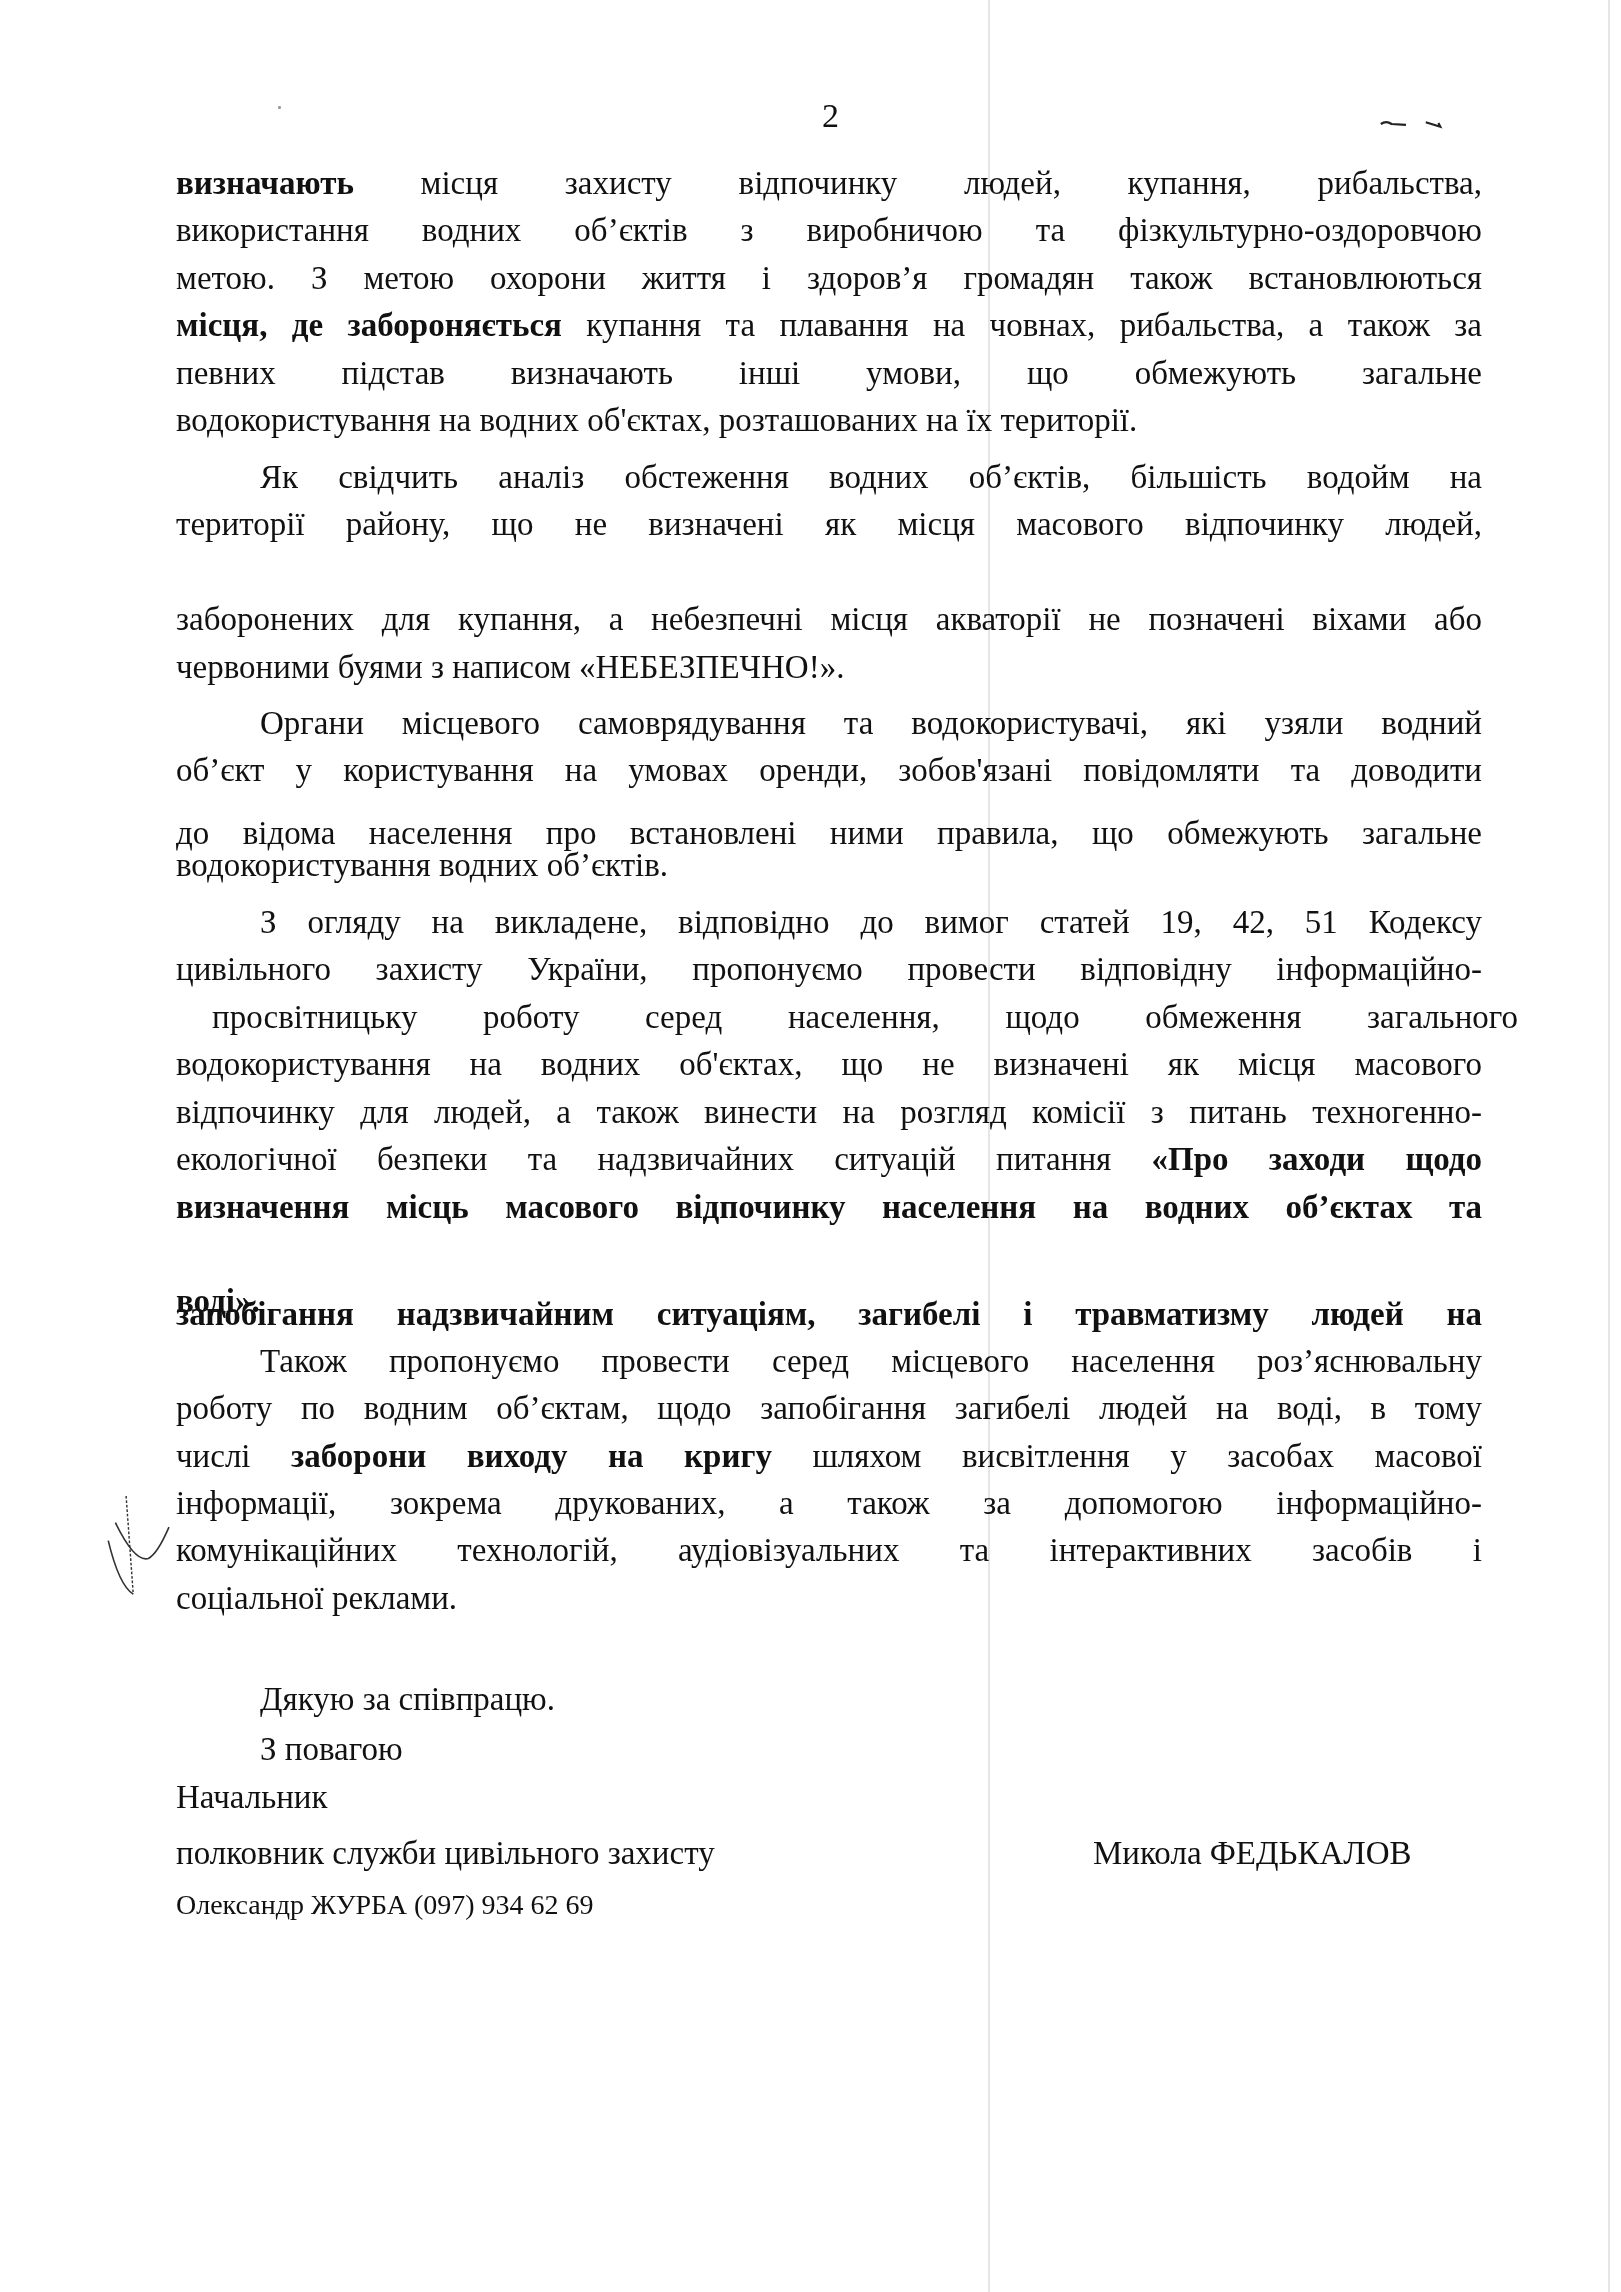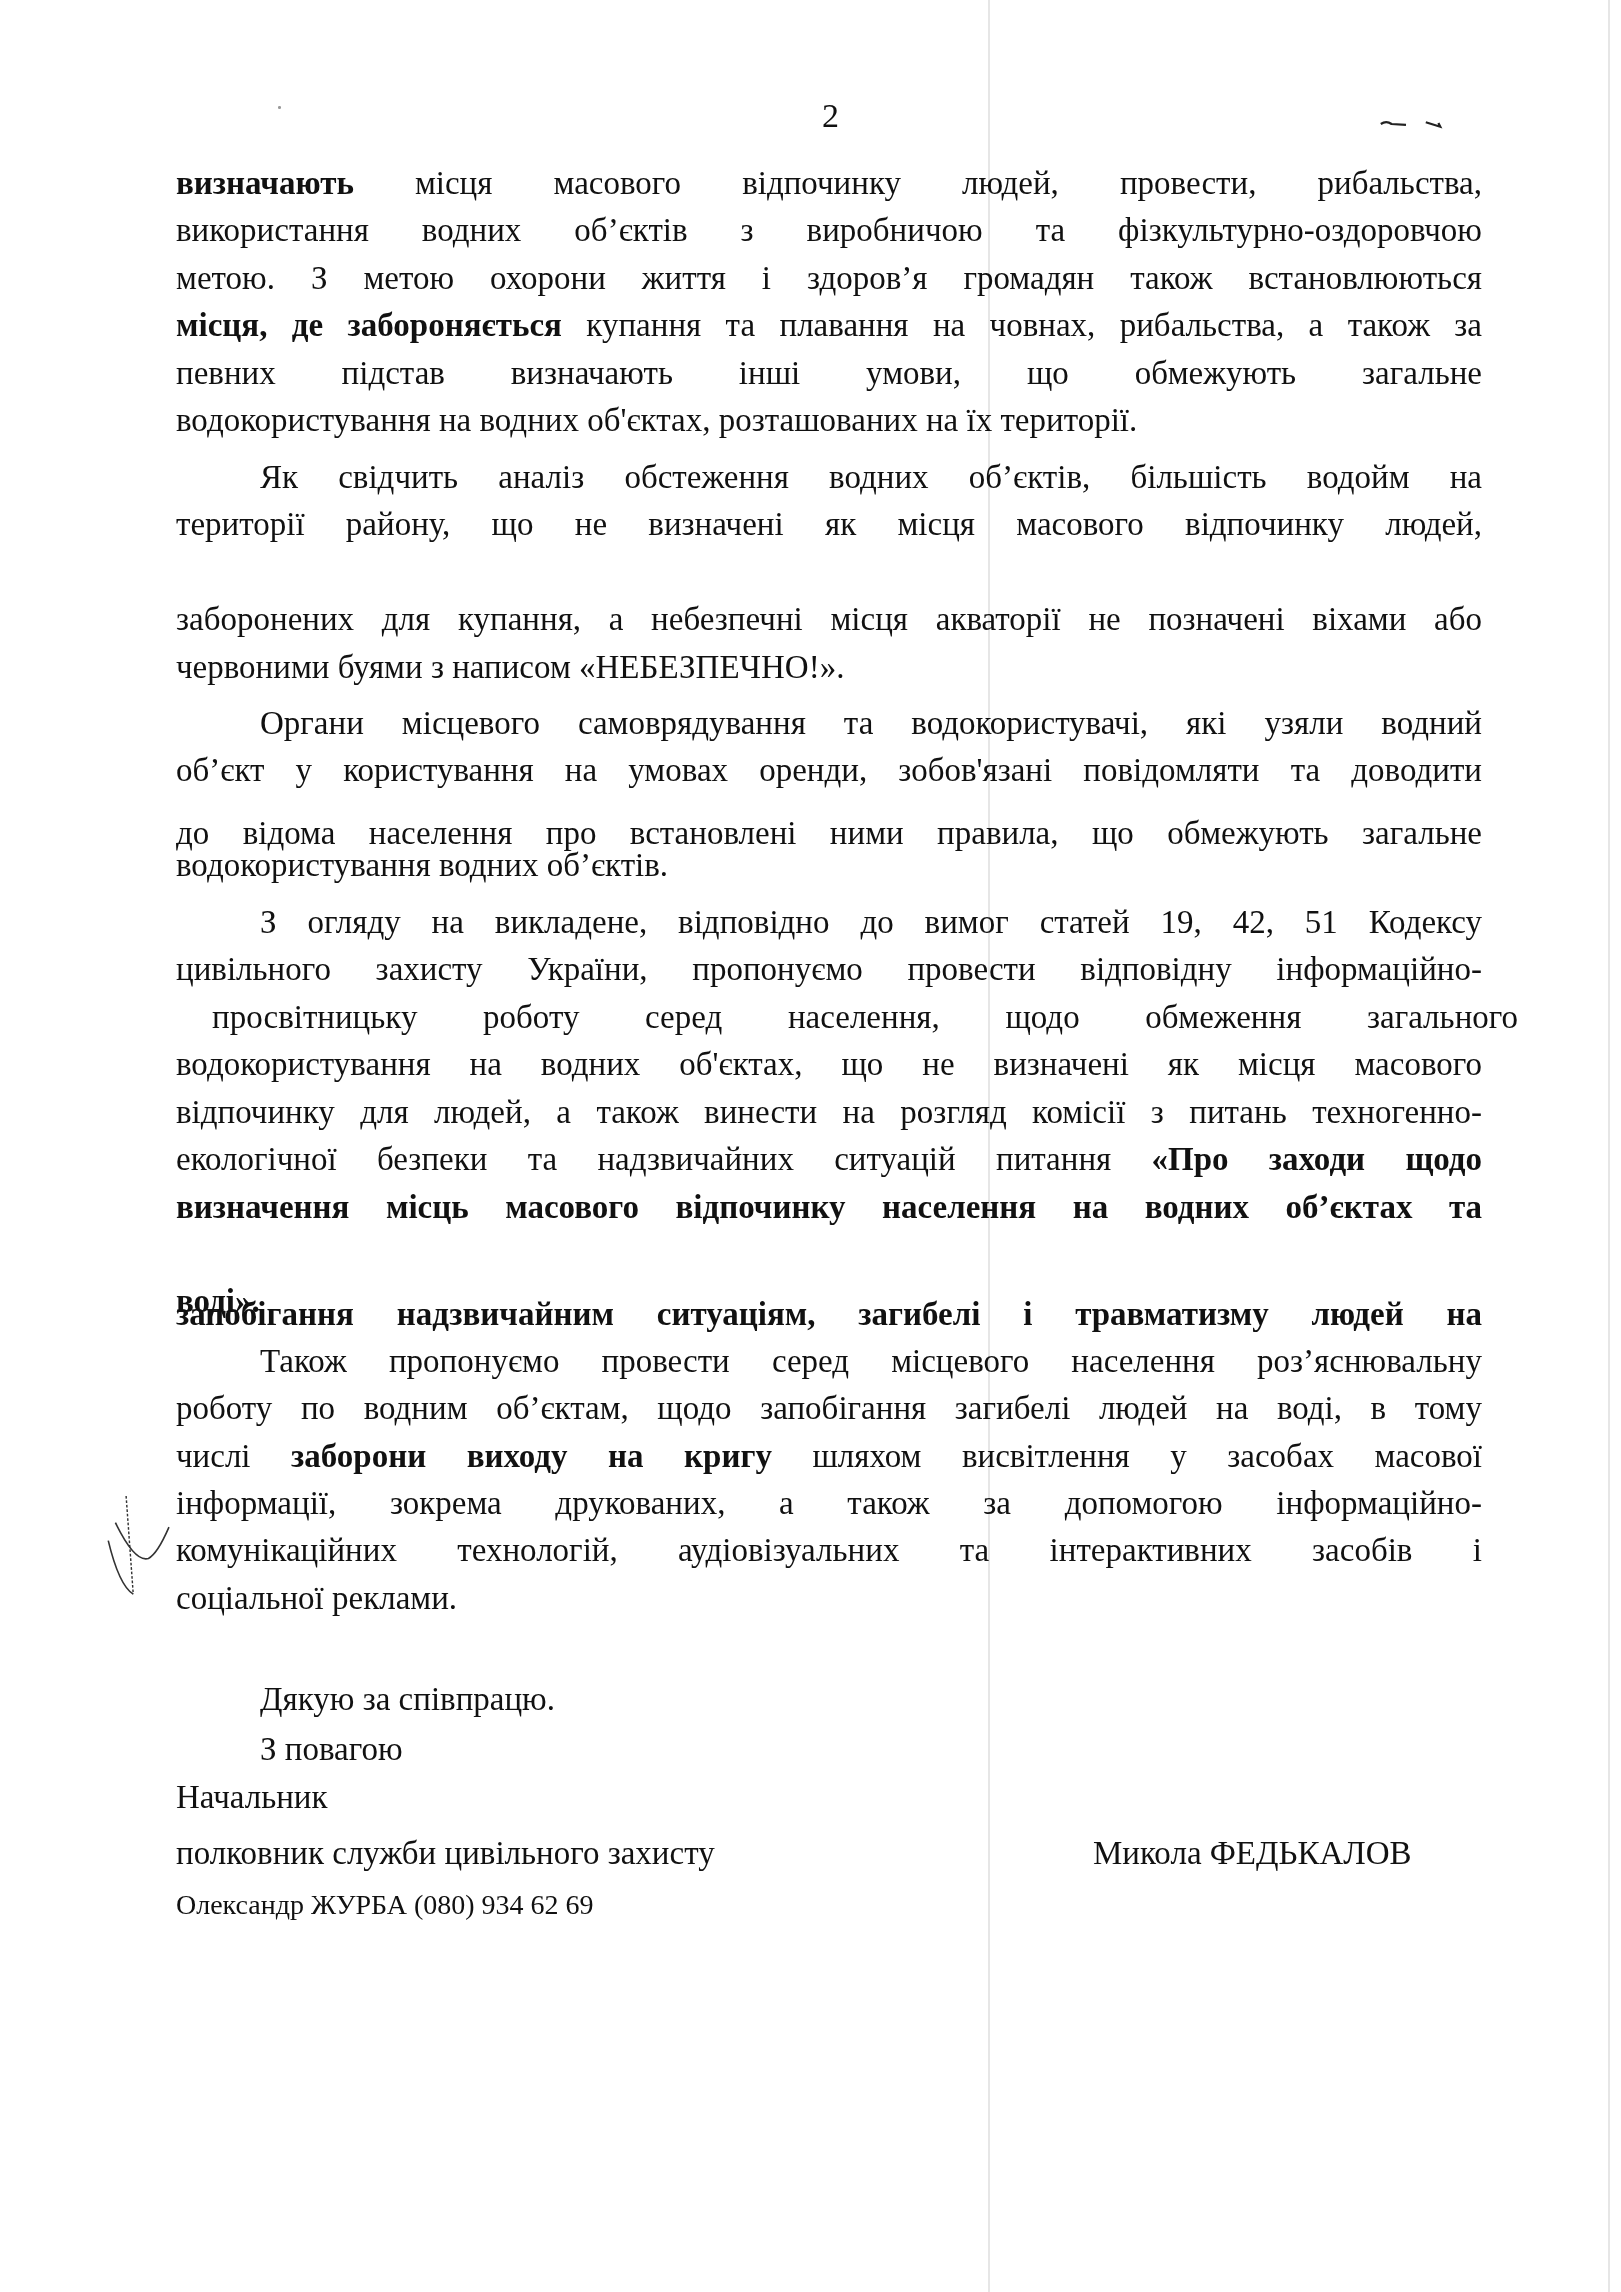--- a/index.html
+++ b/index.html
@@ -28,21 +28,21 @@
   <div class="scan-line-v" style="left:1608px;"></div>
 
   <div class="stray-dot"></div>
   <div class="page-number">2</div>
 
   <svg class="corner-mark" viewBox="0 0 80 20">
     <path d="M2 10 Q8 6 14 10 L30 11" stroke="#222" stroke-width="2.5" fill="none"></path>
     <path d="M52 8 L68 13 L66 9" stroke="#222" stroke-width="2.5" fill="none"></path>
   </svg>
 
-  <div class="line" style="top:164px;"><b>визначають</b><span> місця масового відпочинку людей, провести, рибальства,</span></div>
+  <div class="line" style="top:164px;"><b>визначають</b><span> місця захисту відпочинку людей, купання, рибальства,</span></div>
   <div class="line" style="top:211px;">використання водних об’єктів з виробничою та фізкультурно-оздоровчою</div>
   <div class="line" style="top:259px;">метою. З метою охорони життя і здоров’я громадян також встановлюються</div>
   <div class="line" style="top:306px;"><b>місця, де забороняється</b><span> купання та плавання на човнах, рибальства, а також за</span></div>
   <div class="line" style="top:354px;">певних підстав визначають інші умови, що обмежують загальне</div>
   <div class="line last" style="top:401px;">водокористування на водних об'єктах, розташованих на їх території.</div>
 
   <div class="line indent" style="top:458px;">Як свідчить аналіз обстеження водних об’єктів, більшість водойм на</div>
   <div class="line" style="top:505px;">території району, що не визначені як місця масового відпочинку людей,</div>
   <div class="line" style="top:600px;">заборонених для купання, а небезпечні місця акваторії не позначені віхами або</div>
   <div class="line last" style="top:648px;">червоними буями з написом «НЕБЕЗПЕЧНО!».</div>
@@ -74,16 +74,16 @@
     <path d="M10 60 Q22 110 38 120" stroke="#333" stroke-width="1.8" fill="none"></path>
     <path d="M18 40 Q40 85 55 80 Q65 75 78 45" stroke="#333" stroke-width="1.8" fill="none"></path>
   </svg>
 
   <div class="sig" style="left:260px; top:1680px;">Дякую за співпрацю.</div>
   <div class="sig" style="left:260px; top:1730px;">З повагою</div>
 
   <div class="sig" style="left:176px; top:1778px;">Начальник</div>
   <div class="sig" style="left:176px; top:1834px;">полковник служби цивільного захисту</div>
   <div class="sig" style="left:1093px; top:1834px;">Микола ФЕДЬКАЛОВ</div>
-  <div class="sig small" style="left:176px; top:1885px;">Олександр ЖУРБА (080) 934 62 69</div>
+  <div class="sig small" style="left:176px; top:1885px;">Олександр ЖУРБА (097) 934 62 69</div>
 
 </div>
 
 
 </body></html>

